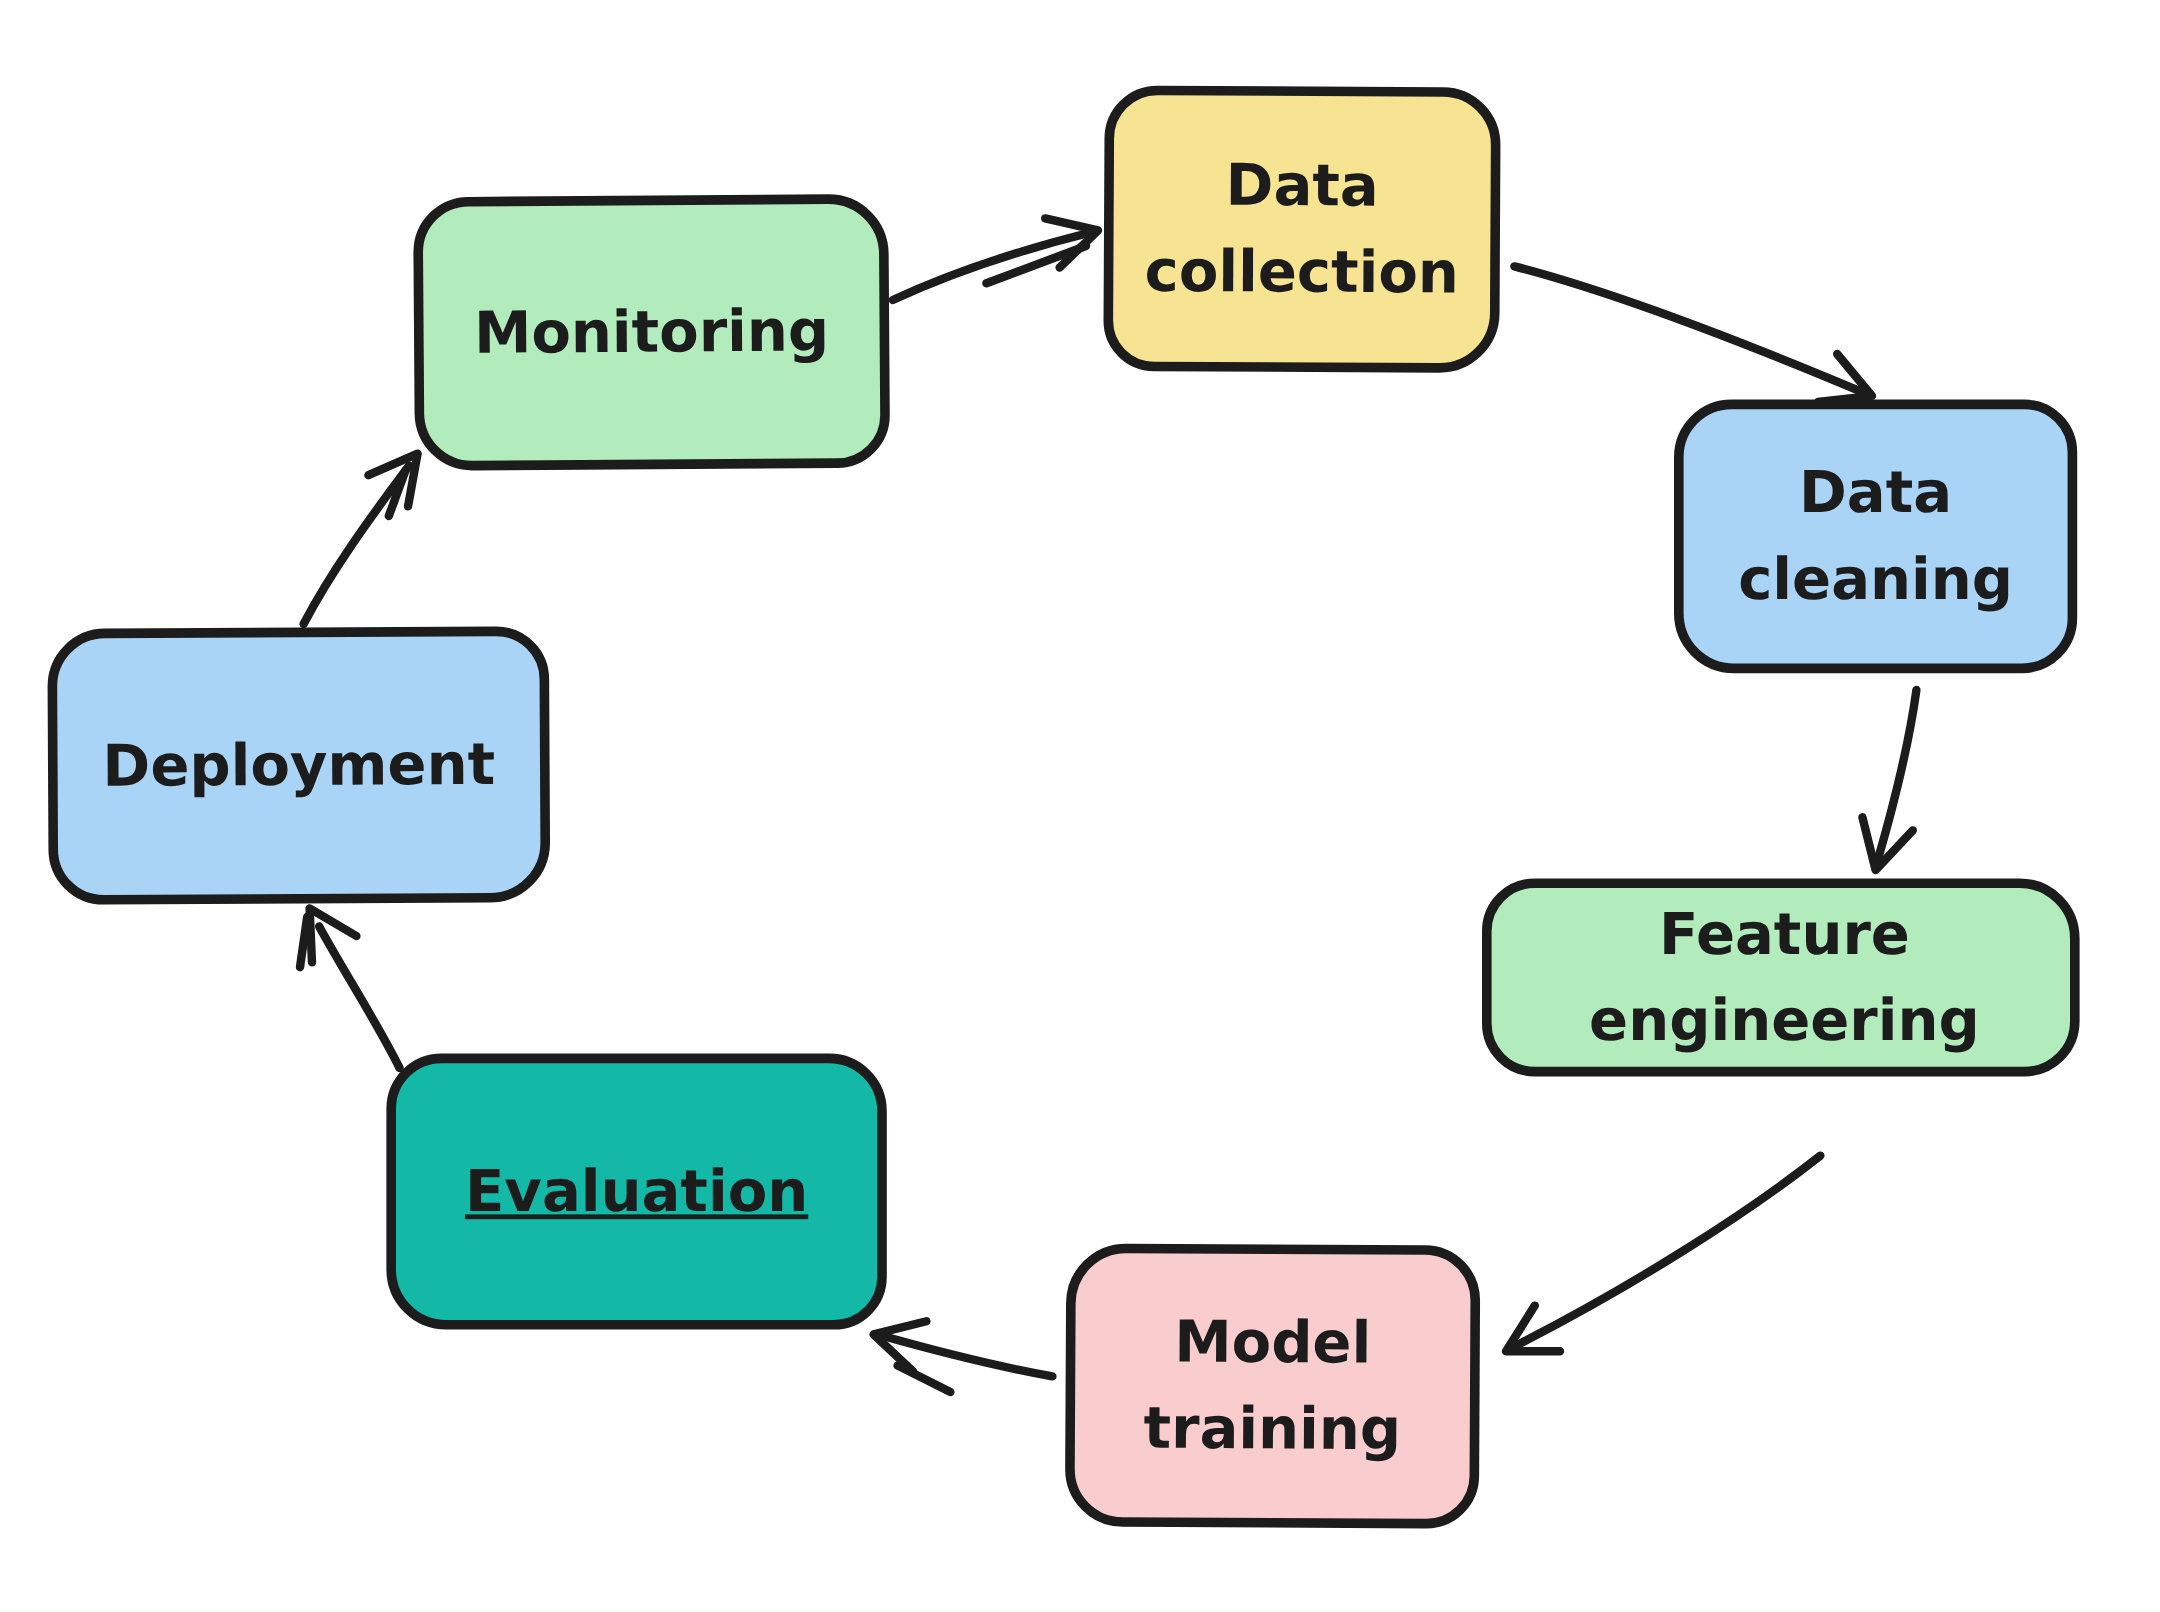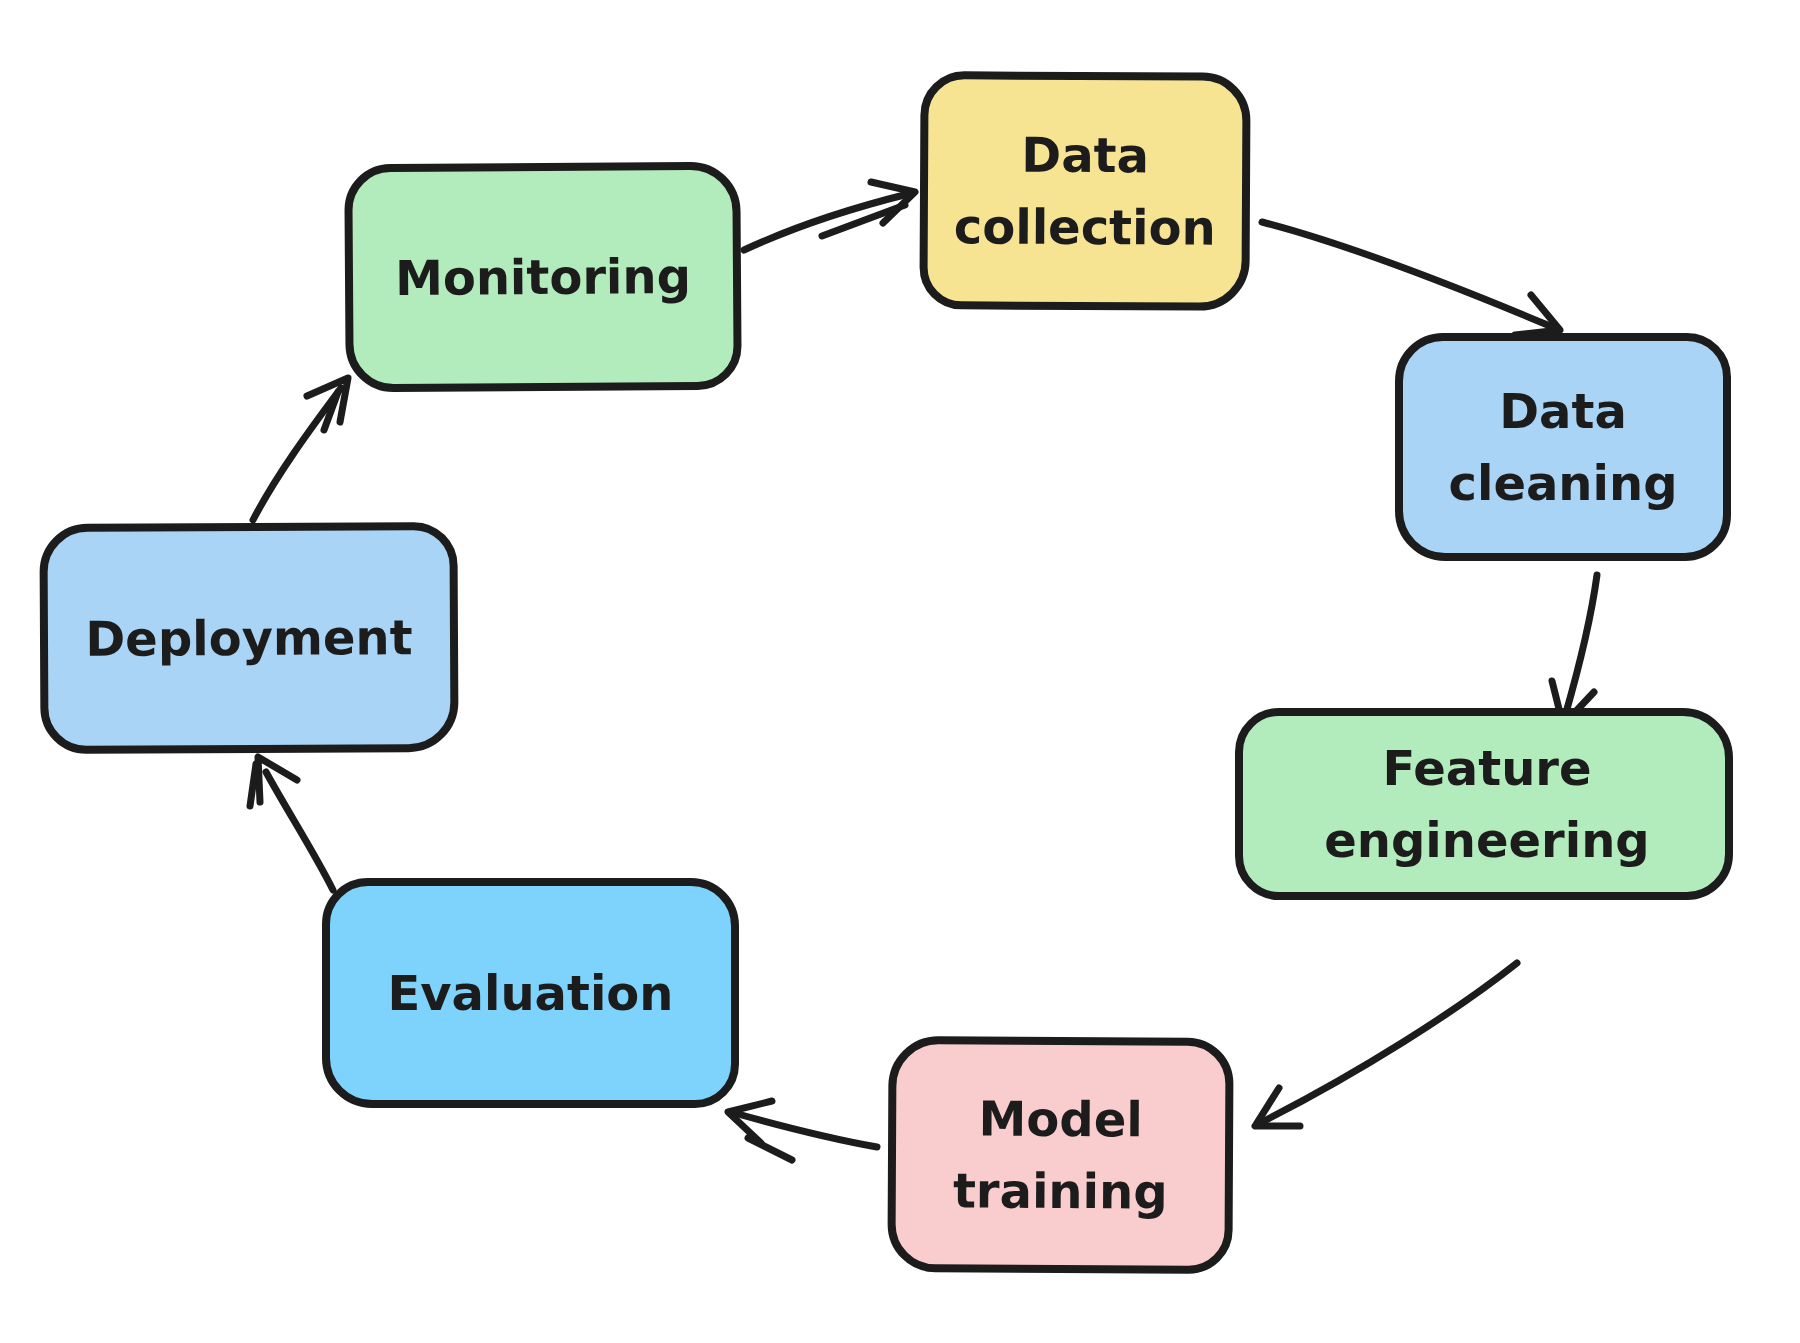--- a/index.html
+++ b/index.html
@@ -32,21 +32,21 @@
     color: #1c1c1c;
     font-weight: 600;
     font-size: 48px;
     line-height: 1.5;
     padding: 0 10px;
   }
   .node .label { width: 100%; }
   .n-monitoring   { left: 345px;  top: 163px;  width: 396px; height: 228px; border-radius: 46px 50px 44px 48px; transform: rotate(-0.4deg); }
   .n-collection   { left: 920px;  top: 72px;   width: 330px; height: 238px; border-radius: 44px 48px 50px 42px; transform: rotate(0.3deg); }
   .n-cleaning     { left: 1395px; top: 333px;  width: 336px; height: 228px; border-radius: 48px 44px 46px 50px; }
-  .n-feature      { left: 1235px; top: 708px;  width: 498px; height: 192px; border-radius: 44px 50px 46px 44px; padding-left: 16px; }
+  .n-feature      { left: 1235px; top: 732px;  width: 498px; height: 165px; border-radius: 44px 50px 46px 44px; padding-left: 16px; }
   .n-training     { left: 888px;  top: 1037px; width: 345px; height: 236px; border-radius: 50px 46px 44px 48px; transform: rotate(0.3deg); }
   .n-evaluation   { left: 322px;  top: 878px;  width: 417px; height: 230px; border-radius: 46px 48px 44px 50px; }
   .n-deployment   { left: 40px;   top: 523px;  width: 418px; height: 230px; border-radius: 48px 44px 50px 46px; transform: rotate(-0.3deg); }
 </style>
 </head>
 <body>
 
 <div class="canvas">
 
   <svg class="arrows-layer" width="1800" height="1343" viewBox="0 0 1800 1343" fill="none" stroke="#1c1c1c" stroke-width="7" stroke-linecap="round" stroke-linejoin="round">
@@ -104,21 +104,21 @@
   </div>
 
   <div class="node n-feature" style="background: rgb(178, 235, 188);">
     <span class="label">Feature engineering</span>
   </div>
 
   <div class="node n-training" style="background: rgb(249, 205, 206);">
     <span class="label">Model training</span>
   </div>
 
-  <div class="node n-evaluation" style="background: #7dd3fc;">
+  <div class="node n-evaluation" style="background: #14b8a6; text-decoration: underline;">
     <span class="label">Evaluation</span>
   </div>
 
   <div class="node n-deployment" style="background: rgb(169, 212, 246);">
     <span class="label">Deployment</span>
   </div>
 
 </div>
 
 </body></html>

